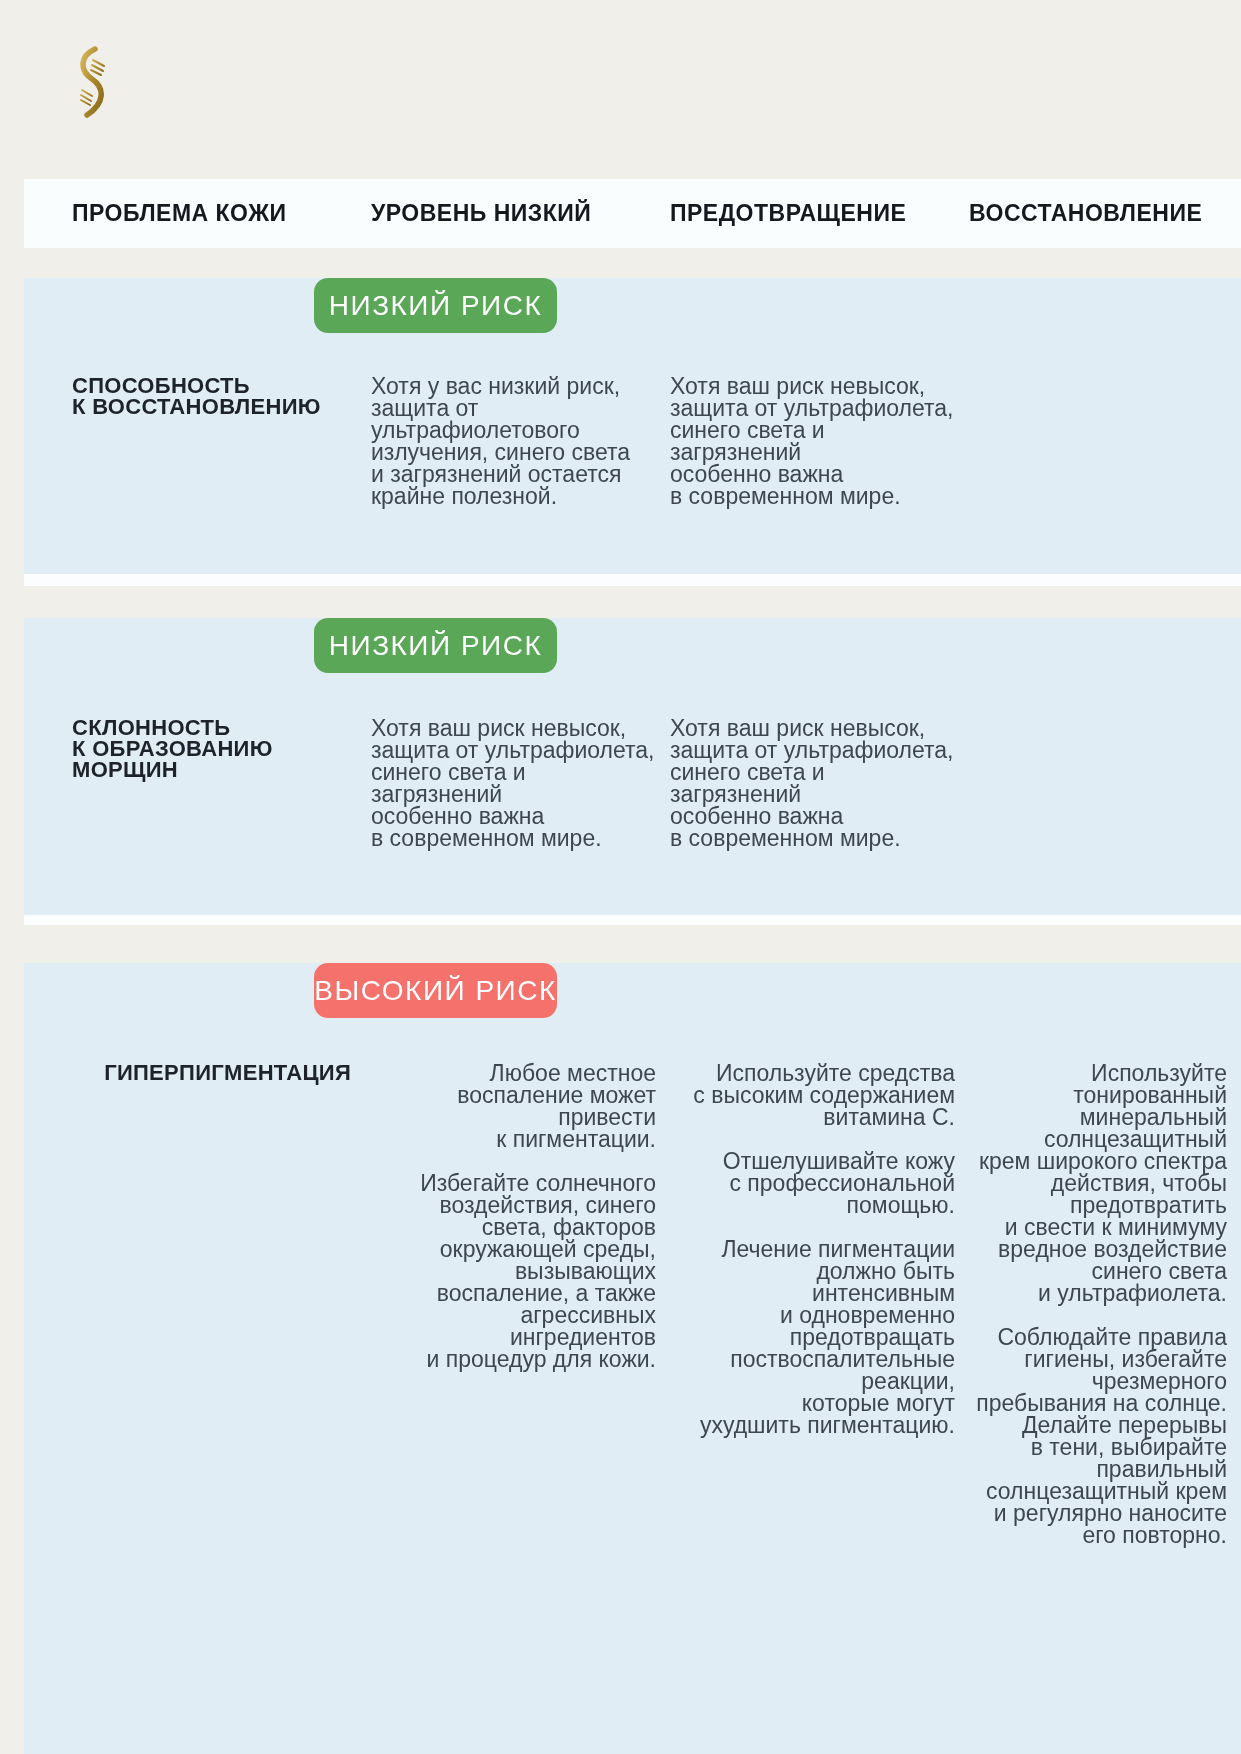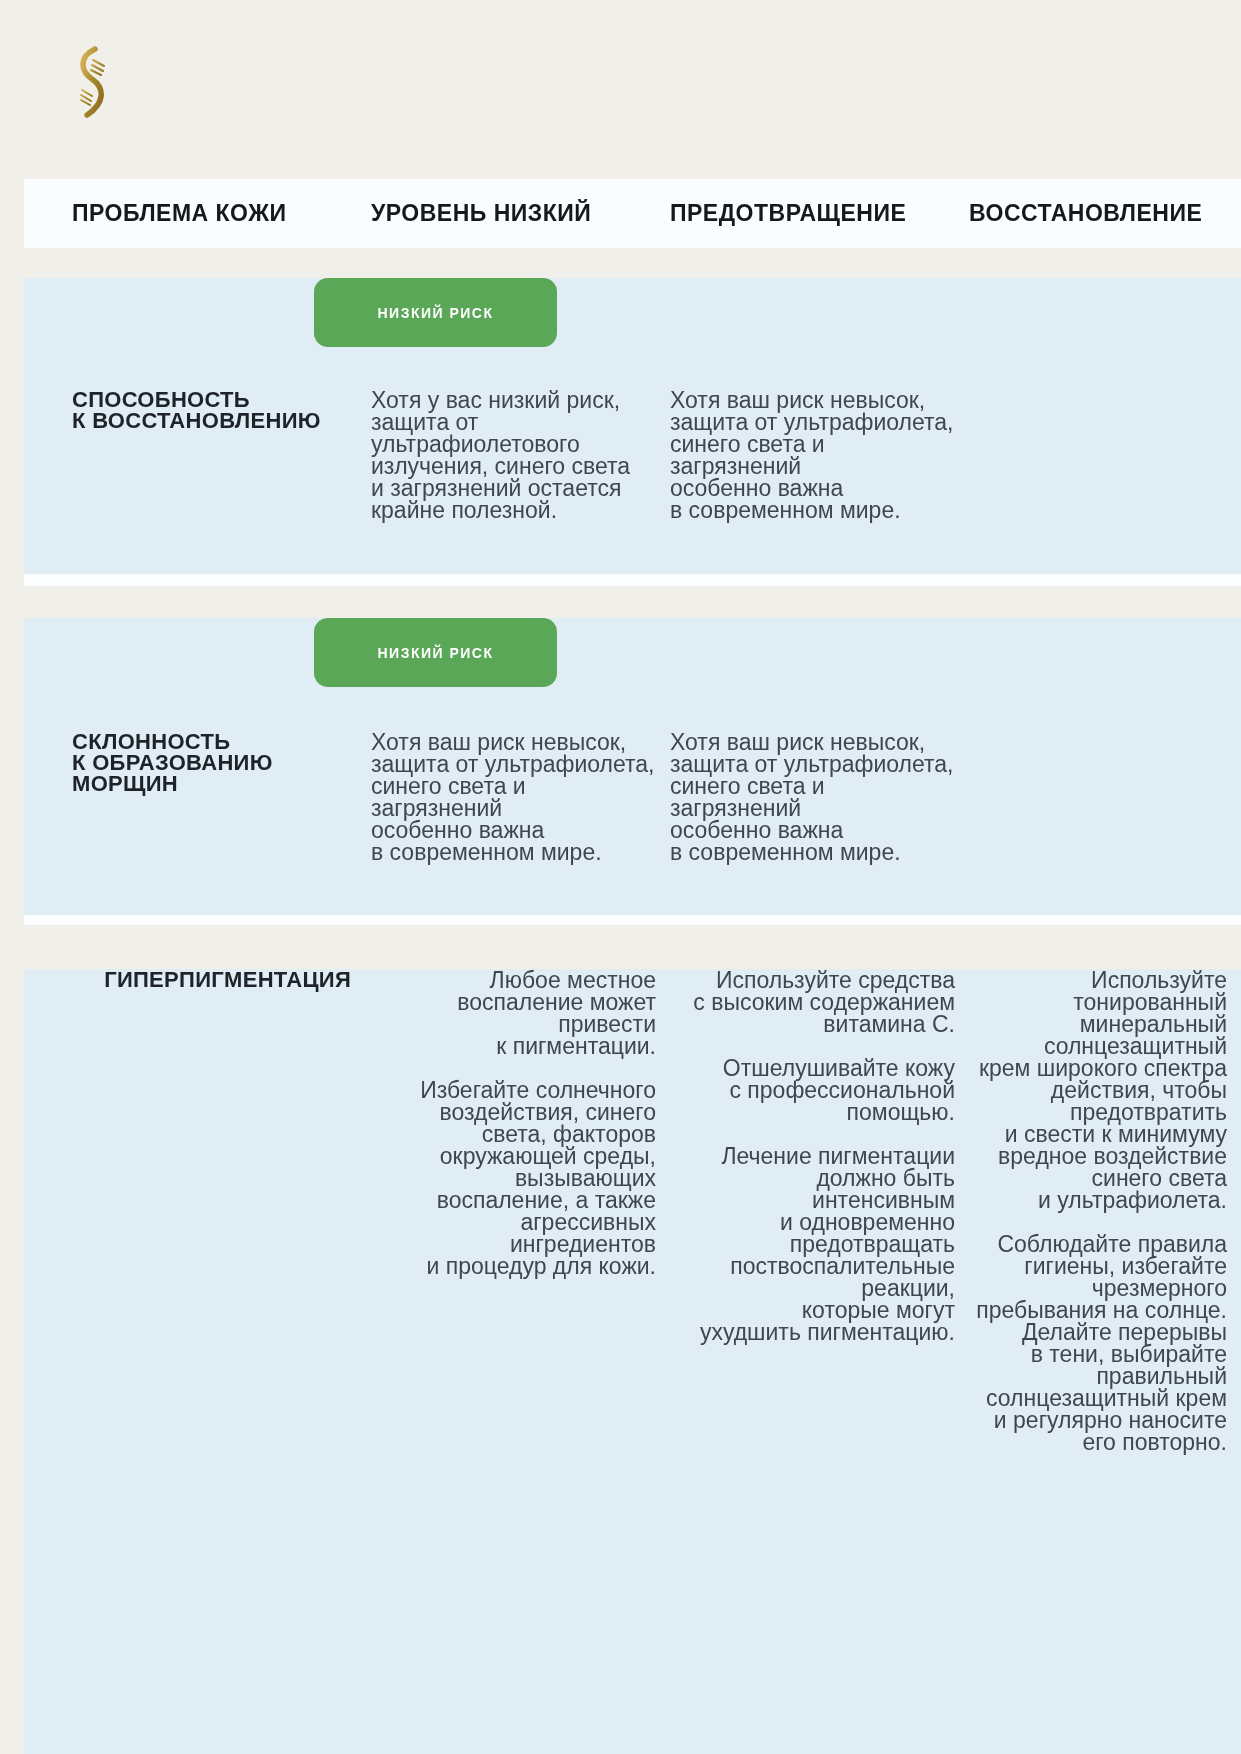--- a/index.html
+++ b/index.html
@@ -32,22 +32,22 @@
   
   .card{background:#e1edf5;box-sizing:border-box;}
   .card-1{height:296px;}
   .card-2{height:297px;}
   .card-3{height:836px;}
   .gap{background:#fbfdfe;}
   .gap-1{height:12px;}
   .gap-2{height:10px;}
   .badge{
     display:flex;align-items:center;justify-content:center;
-    width:243px;height:69px;border-radius:14px;
-    color:#ffffff;font-size:14px;font-weight:bold;letter-spacing:1.5px;
+    width:243px;height:55px;border-radius:14px;
+    color:#ffffff;font-size:28px;font-weight:normal;letter-spacing:1.5px;
     white-space:nowrap;
   }
   .badge-low{background:#5aa757;}
   .badge-high{background:#f5716c;}
   .card-1 .badge{margin:30px 0 0 290px;}
   .card-2 .badge{margin:32px 0 0 290px;}
   .card-3 .badge{margin:38px 0 0 290px;}
   .content{
     display:grid;grid-template-columns:299px 299px 299px 1fr;
     padding:0 24px 0 48px;
@@ -139,20 +139,21 @@
 особенно важна
 в современном мире.</p>
       </div>
       <div class="cell"></div>
     </div>
   </section>
 
   <div class="gap gap-2"></div>
 
   <section class="card card-3">
+    <div class="badge badge-high">ВЫСОКИЙ РИСК</div>
     <div class="content">
       <div class="problem">ГИПЕРПИГМЕНТАЦИЯ</div>
       <div class="cell">
         <p>Любое местное
 воспаление может
 привести
 к пигментации.</p>
         <p>Избегайте солнечного
 воздействия, синего
 света, факторов

